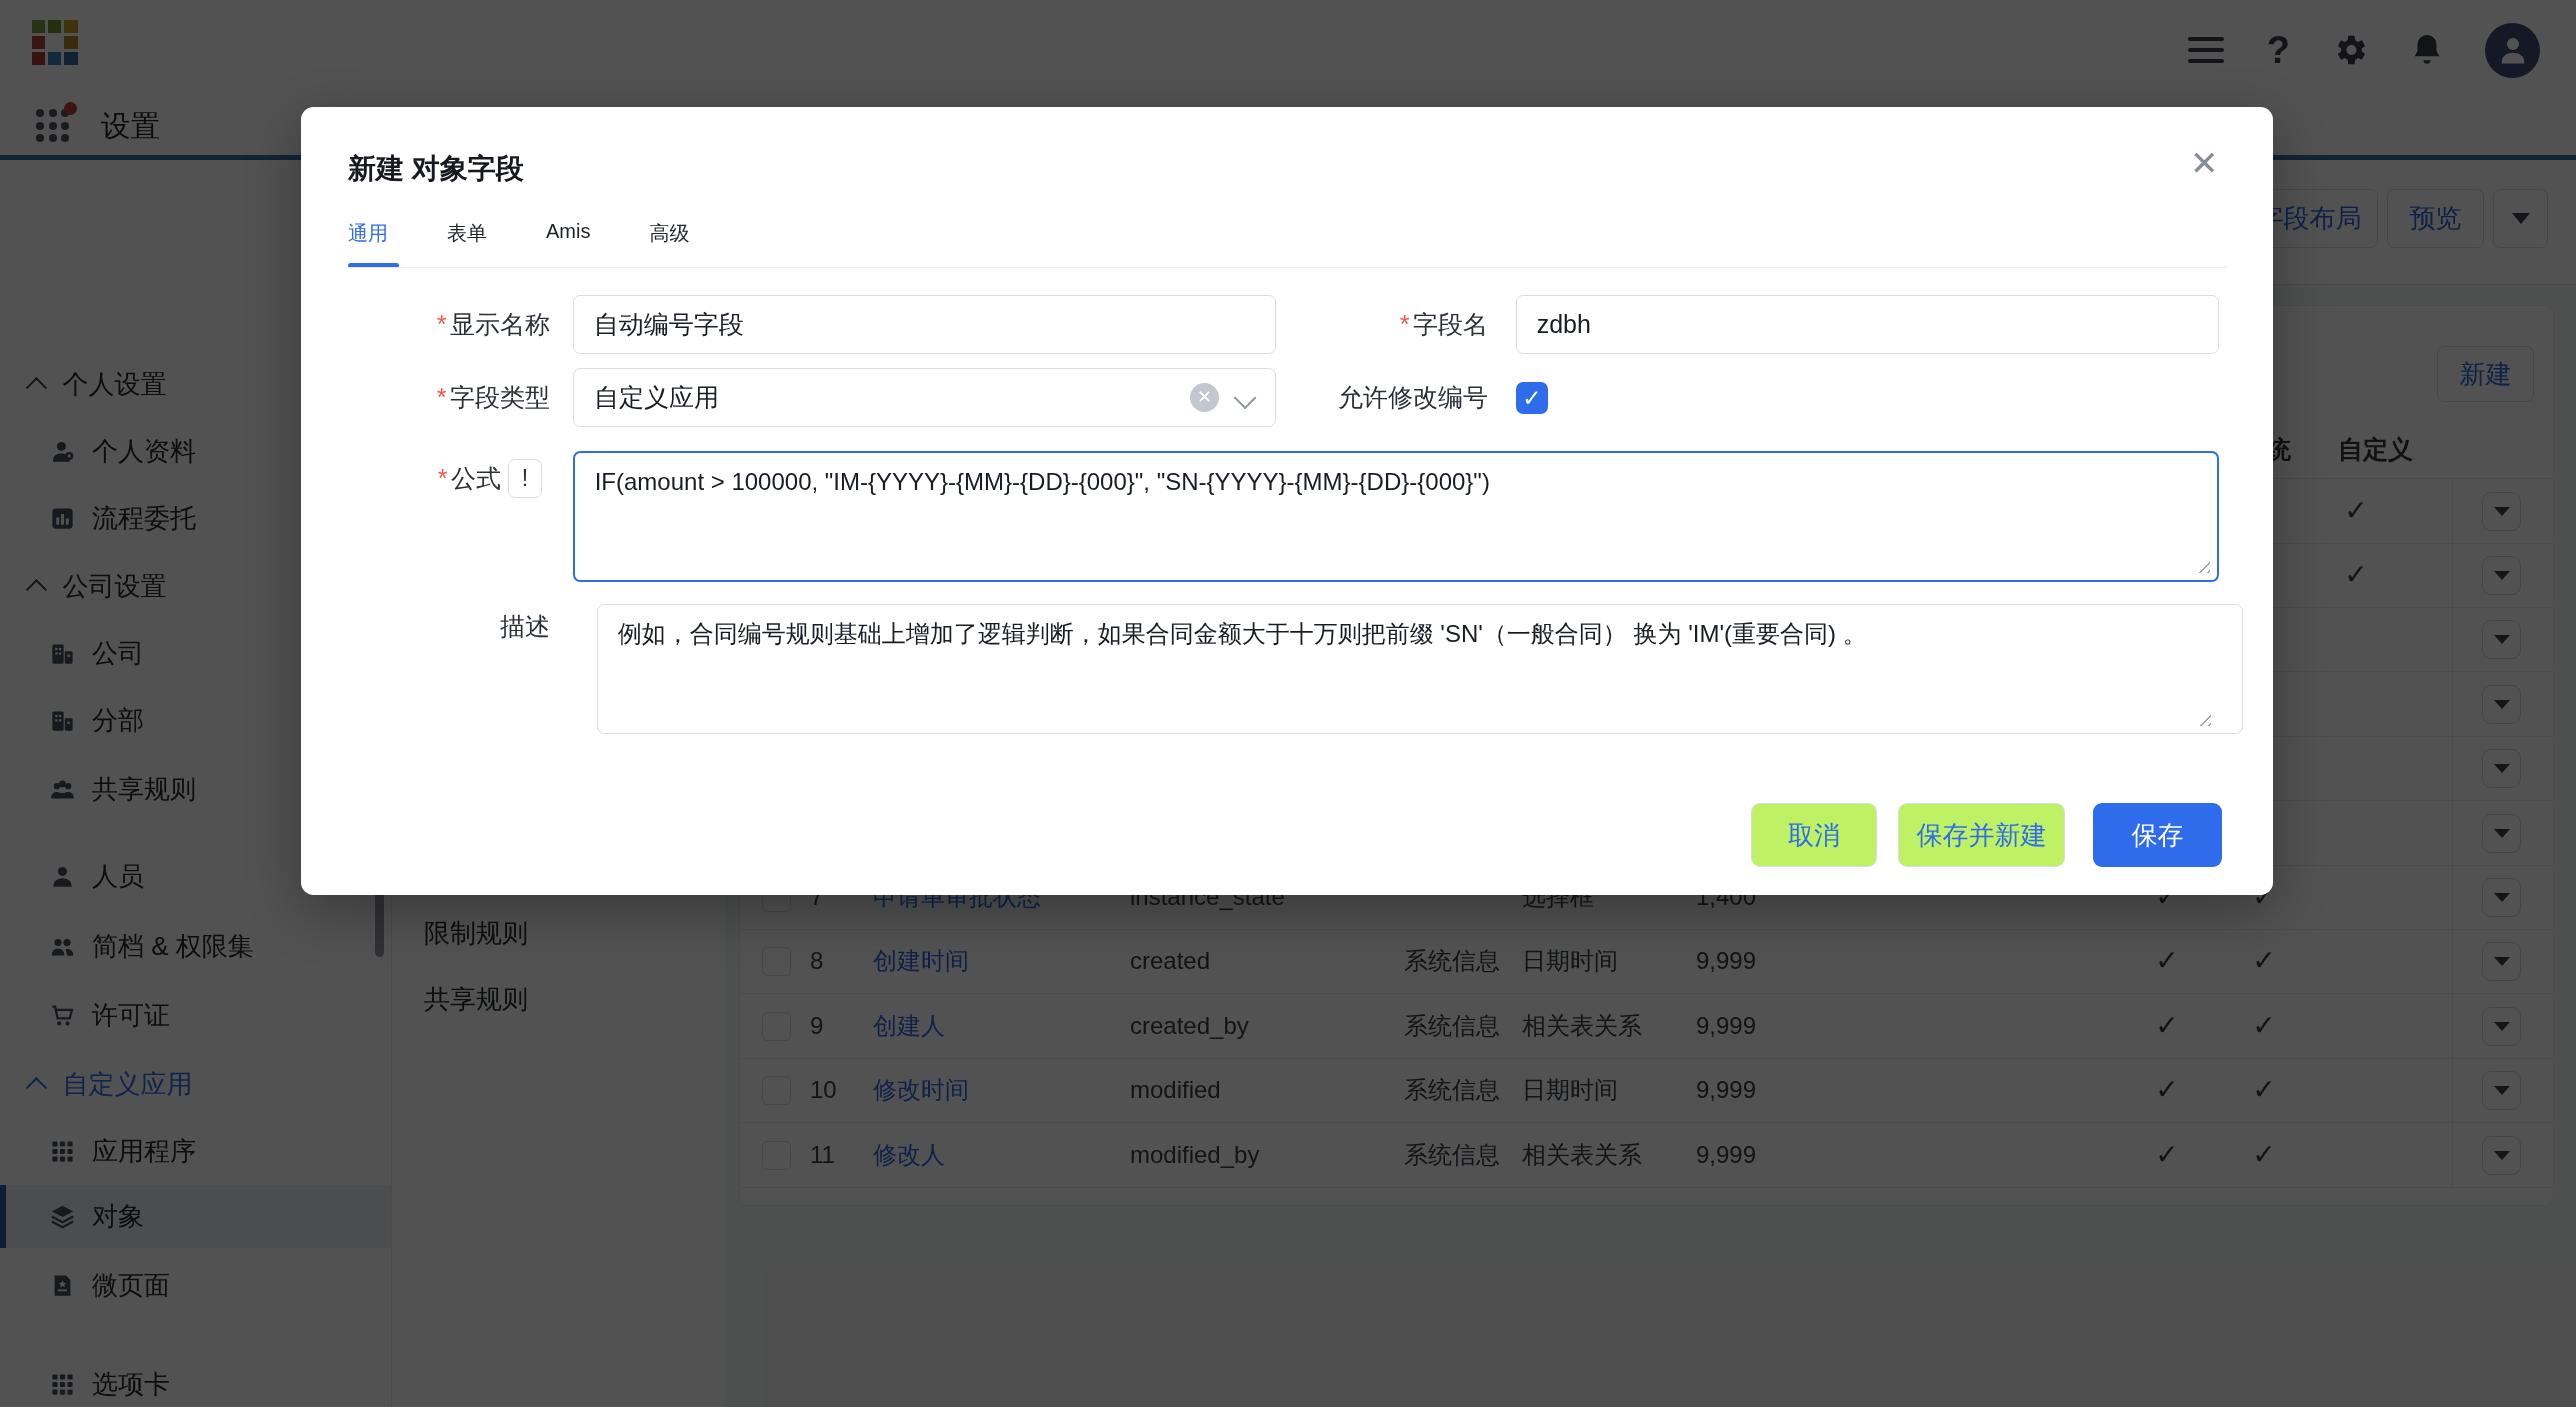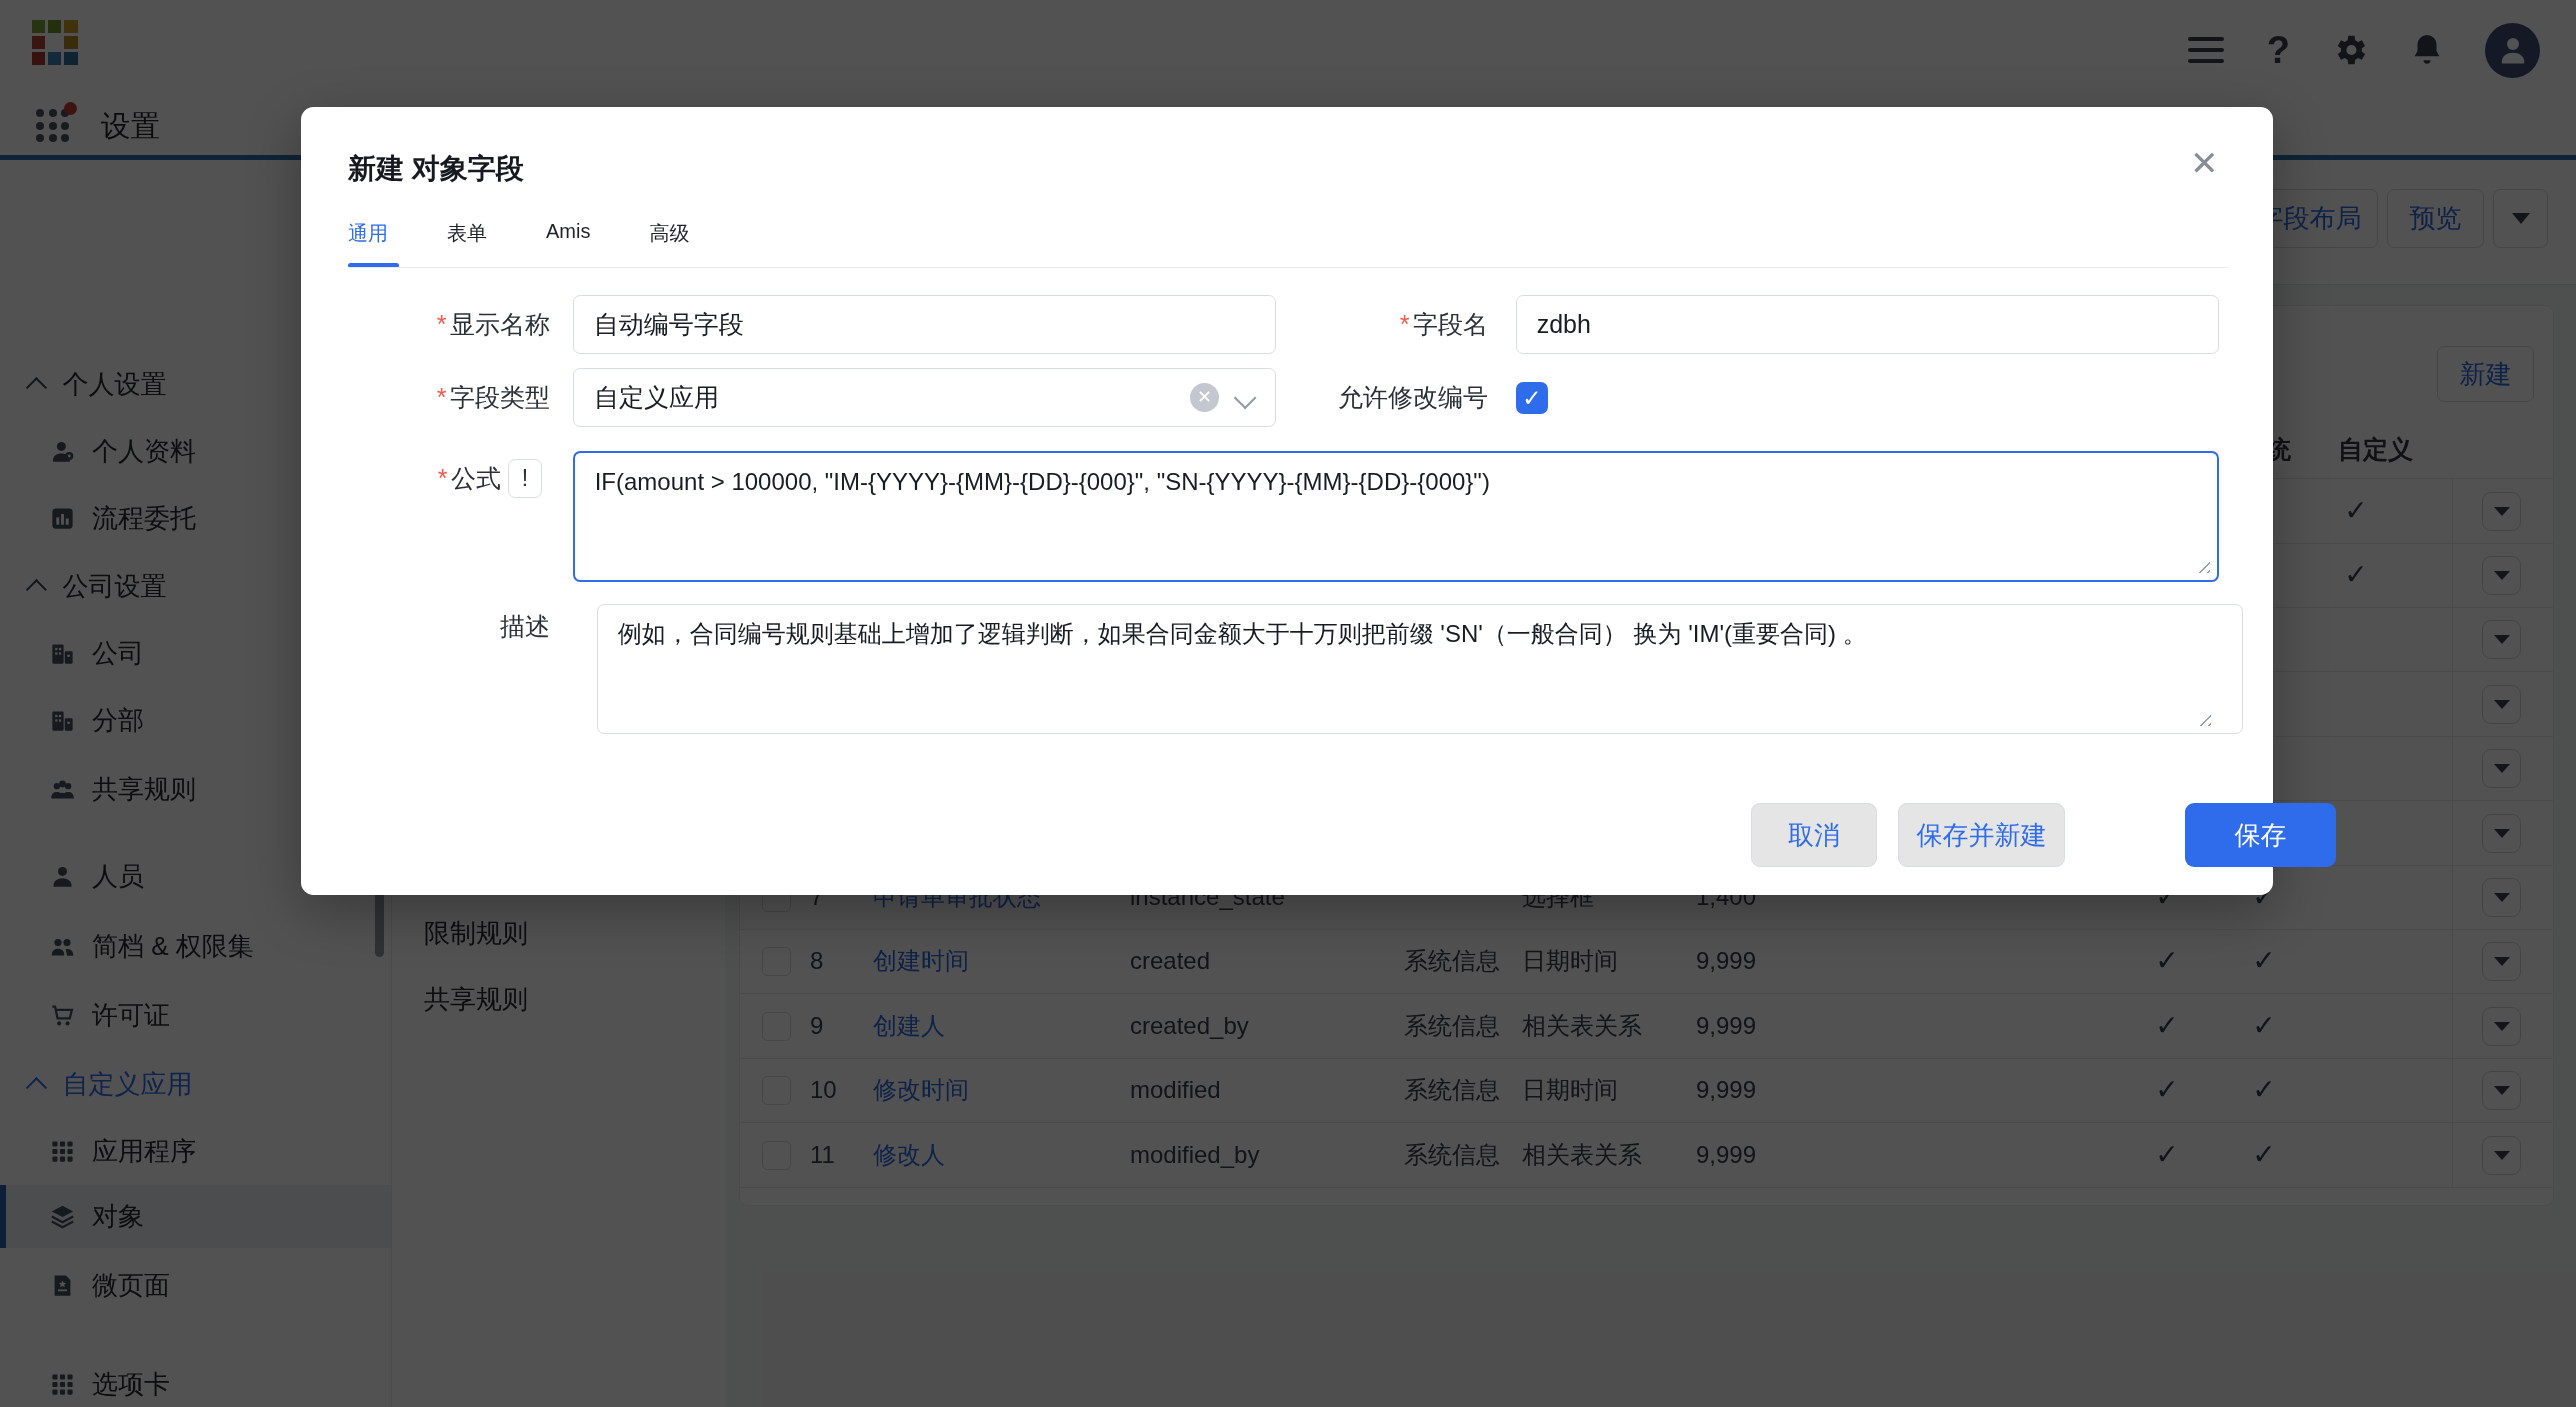--- a/index.html
+++ b/index.html
@@ -87,21 +87,21 @@
             font-size:23px;color:#2b3038;text-align:center;line-height:36px;cursor:pointer;}
   .mtext{position:absolute;left:272px;width:1646px;border-radius:7.2px;font-size:24px;color:#181c24;line-height:36px;
          padding:10.7px 19.7px;box-sizing:border-box;font-family:"Liberation Sans","DejaVu Sans",sans-serif;resize:none;outline:none;background:#fff;overflow:hidden;}
   #formula-ta{top:344px;height:131px;border:2.7px solid #2f6ceb;}
   #desc-ta{top:497px;height:130px;border:1.8px solid #d8dce3;margin-left:24px;}
   .grip{position:absolute;width:16px;height:16px;
         background:repeating-linear-gradient(135deg,transparent,transparent 3.6px,#9aa0a8 3.6px,#9aa0a8 5.4px);
         clip-path:polygon(100% 0,100% 100%,0 100%);}
   .mbtn{position:absolute;top:696px;height:64px;border-radius:9px;font-size:26px;display:flex;align-items:center;justify-content:center;
         cursor:pointer;box-sizing:border-box;}
-  .mbtn.ghost{background:#e5e5e5;border:1.8px solid #d8dce3;color:#2f6ceb;}
+  .mbtn.ghost{background:#bef264;border:1.8px solid #d8dce3;color:#2f6ceb;}
   .mbtn.primary{background:#2f6ceb;color:#fff;}
 </style>
 </head>
 <body>
 
 <div id="stage">
 
   <div class="abs" id="topbar">
     <div class="abs" id="logo">
       <span style="background:#7a9e35"></span>
@@ -461,16 +461,16 @@
     <div class="abs" id="excl-btn">!</div>
     <textarea class="mtext" id="formula-ta" style="">IF(amount &gt; 100000, "IM-{YYYY}-{MM}-{DD}-{000}", "SN-{YYYY}-{MM}-{DD}-{000}")</textarea>
     <div class="grip" style="left:1893px;top:450px;"></div>
 
     <span class="flabel" style="left:0;width:249px;top:501px;line-height:36px;">描述</span>
     <textarea class="mtext" id="desc-ta" style="">例如，合同编号规则基础上增加了逻辑判断，如果合同金额大于十万则把前缀 'SN'（一般合同） 换为 'IM'(重要合同) 。</textarea>
     <div class="grip" style="left:1894px;top:603px;"></div>
 
     <div class="mbtn ghost" style="left:1450px;width:126px;">取消</div>
     <div class="mbtn ghost" style="left:1597px;width:167px;">保存并新建</div>
-    <div class="mbtn primary" style="left:1884px;width:151px;">保存</div>
+    <div class="mbtn primary" style="left:1792px;width:129px;">保存</div>
   </div>
 </div>
 
 
 </body></html>

